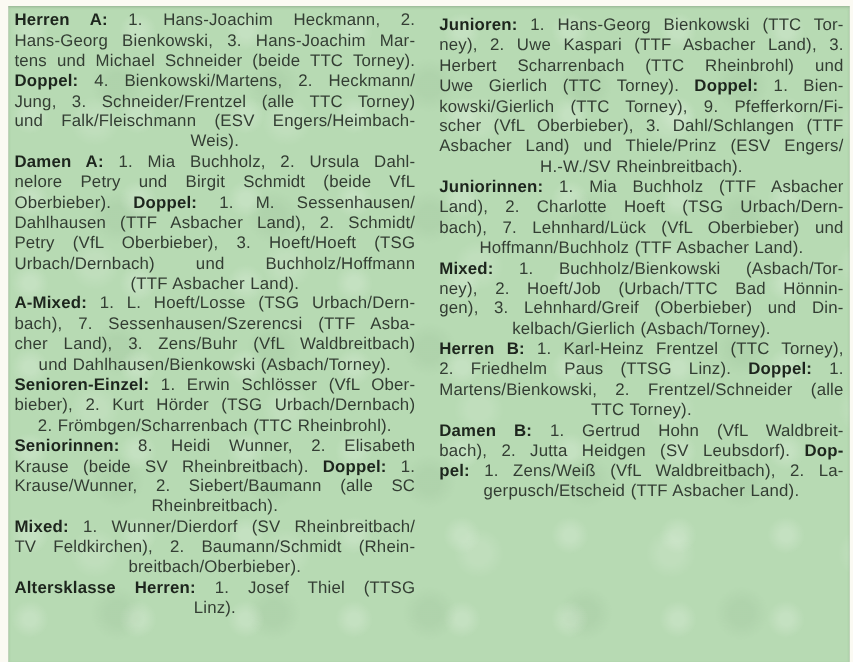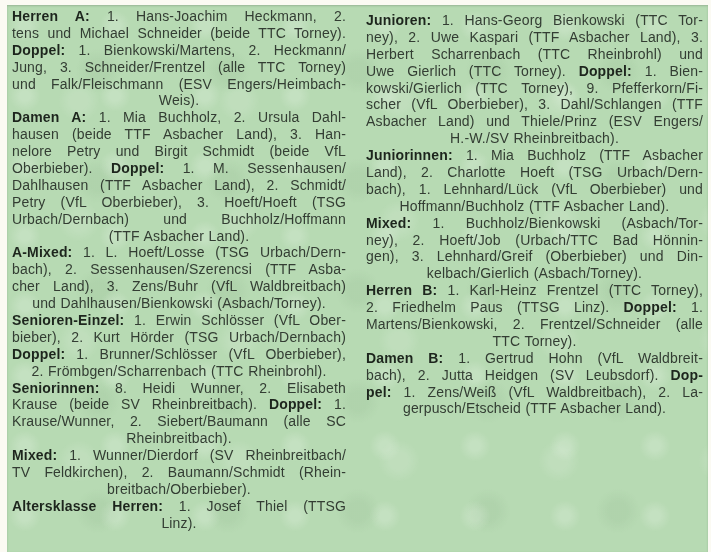--- a/index.html
+++ b/index.html
@@ -69,40 +69,39 @@
   .seg-r {
     color: #333d33;
   }
 </style>
 </head>
 <body>
 
 <div class="paper">
   <div class="col col-left">
       <div class="line j"><span class="seg-b">Herren A:</span><span class="seg-r"> 1. Hans-Joachim Heckmann, 2.</span></div>
+      <div class="line j"><span class="seg-r">Hans-Georg Bienkowski, 3. Hans-Joachim Mar-</span></div>
       <div class="line j"><span class="seg-r">tens und Michael Schneider (beide TTC Torney).</span></div>
-      <div class="line j"><span class="seg-b">Doppel:</span><span class="seg-r"> 1. Bienkowski/Martens, 2. Heckmann/</span></div>
+      <div class="line j"><span class="seg-b">Doppel:</span><span class="seg-r"> 4. Bienkowski/Martens, 2. Heckmann/</span></div>
       <div class="line j"><span class="seg-r">Jung, 3. Schneider/Frentzel (alle TTC Torney)</span></div>
       <div class="line j"><span class="seg-r">und Falk/Fleischmann (ESV Engers/Heimbach-</span></div>
       <div class="line"><span class="seg-r">Weis).</span></div>
       <div class="line j"><span class="seg-b">Damen A:</span><span class="seg-r"> 1. Mia Buchholz, 2. Ursula Dahl-</span></div>
-      <div class="line j"><span class="seg-r">hausen (beide TTF Asbacher Land), 3. Han-</span></div>
       <div class="line j"><span class="seg-r">nelore Petry und Birgit Schmidt (beide VfL</span></div>
       <div class="line j"><span class="seg-r">Oberbieber). </span><span class="seg-b">Doppel:</span><span class="seg-r"> 1. M. Sessenhausen/</span></div>
       <div class="line j"><span class="seg-r">Dahlhausen (TTF Asbacher Land), 2. Schmidt/</span></div>
       <div class="line j"><span class="seg-r">Petry (VfL Oberbieber), 3. Hoeft/Hoeft (TSG</span></div>
       <div class="line j"><span class="seg-r">Urbach/Dernbach) und Buchholz/Hoffmann</span></div>
       <div class="line"><span class="seg-r">(TTF Asbacher Land).</span></div>
       <div class="line j"><span class="seg-b">A-Mixed:</span><span class="seg-r"> 1. L. Hoeft/Losse (TSG Urbach/Dern-</span></div>
-      <div class="line j"><span class="seg-r">bach), 2. Sessenhausen/Szerencsi (TTF Asba-</span></div>
+      <div class="line j"><span class="seg-r">bach), 7. Sessenhausen/Szerencsi (TTF Asba-</span></div>
       <div class="line j"><span class="seg-r">cher Land), 3. Zens/Buhr (VfL Waldbreitbach)</span></div>
       <div class="line"><span class="seg-r">und Dahlhausen/Bienkowski (Asbach/Torney).</span></div>
       <div class="line j"><span class="seg-b">Senioren-Einzel:</span><span class="seg-r"> 1. Erwin Schlösser (VfL Ober-</span></div>
       <div class="line j"><span class="seg-r">bieber), 2. Kurt Hörder (TSG Urbach/Dernbach)</span></div>
-      <div class="line j"><span class="seg-b">Doppel:</span><span class="seg-r"> 1. Brunner/Schlösser (VfL Oberbieber),</span></div>
       <div class="line"><span class="seg-r">2. Frömbgen/Scharrenbach (TTC Rheinbrohl).</span></div>
       <div class="line j"><span class="seg-b">Seniorinnen:</span><span class="seg-r"> 8. Heidi Wunner, 2. Elisabeth</span></div>
       <div class="line j"><span class="seg-r">Krause (beide SV Rheinbreitbach). </span><span class="seg-b">Doppel:</span><span class="seg-r"> 1.</span></div>
       <div class="line j"><span class="seg-r">Krause/Wunner, 2. Siebert/Baumann (alle SC</span></div>
       <div class="line"><span class="seg-r">Rheinbreitbach).</span></div>
       <div class="line j"><span class="seg-b">Mixed:</span><span class="seg-r"> 1. Wunner/Dierdorf (SV Rheinbreitbach/</span></div>
       <div class="line j"><span class="seg-r">TV Feldkirchen), 2. Baumann/Schmidt (Rhein-</span></div>
       <div class="line"><span class="seg-r">breitbach/Oberbieber).</span></div>
       <div class="line j"><span class="seg-b">Altersklasse Herren:</span><span class="seg-r"> 1. Josef Thiel (TTSG</span></div>
       <div class="line"><span class="seg-r">Linz).</span></div>
@@ -111,21 +110,21 @@
       <div class="line j"><span class="seg-b">Junioren:</span><span class="seg-r"> 1. Hans-Georg Bienkowski (TTC Tor-</span></div>
       <div class="line j"><span class="seg-r">ney), 2. Uwe Kaspari (TTF Asbacher Land), 3.</span></div>
       <div class="line j"><span class="seg-r">Herbert Scharrenbach (TTC Rheinbrohl) und</span></div>
       <div class="line j"><span class="seg-r">Uwe Gierlich (TTC Torney). </span><span class="seg-b">Doppel:</span><span class="seg-r"> 1. Bien-</span></div>
       <div class="line j"><span class="seg-r">kowski/Gierlich (TTC Torney), 9. Pfefferkorn/Fi-</span></div>
       <div class="line j"><span class="seg-r">scher (VfL Oberbieber), 3. Dahl/Schlangen (TTF</span></div>
       <div class="line j"><span class="seg-r">Asbacher Land) und Thiele/Prinz (ESV Engers/</span></div>
       <div class="line"><span class="seg-r">H.-W./SV Rheinbreitbach).</span></div>
       <div class="line j"><span class="seg-b">Juniorinnen:</span><span class="seg-r"> 1. Mia Buchholz (TTF Asbacher</span></div>
       <div class="line j"><span class="seg-r">Land), 2. Charlotte Hoeft (TSG Urbach/Dern-</span></div>
-      <div class="line j"><span class="seg-r">bach), 1. Lehnhard/Lück (VfL Oberbieber) und</span></div>
+      <div class="line j"><span class="seg-r">bach), 7. Lehnhard/Lück (VfL Oberbieber) und</span></div>
       <div class="line"><span class="seg-r">Hoffmann/Buchholz (TTF Asbacher Land).</span></div>
       <div class="line j"><span class="seg-b">Mixed:</span><span class="seg-r"> 1. Buchholz/Bienkowski (Asbach/Tor-</span></div>
       <div class="line j"><span class="seg-r">ney), 2. Hoeft/Job (Urbach/TTC Bad Hönnin-</span></div>
       <div class="line j"><span class="seg-r">gen), 3. Lehnhard/Greif (Oberbieber) und Din-</span></div>
       <div class="line"><span class="seg-r">kelbach/Gierlich (Asbach/Torney).</span></div>
       <div class="line j"><span class="seg-b">Herren B:</span><span class="seg-r"> 1. Karl-Heinz Frentzel (TTC Torney),</span></div>
       <div class="line j"><span class="seg-r">2. Friedhelm Paus (TTSG Linz). </span><span class="seg-b">Doppel:</span><span class="seg-r"> 1.</span></div>
       <div class="line j"><span class="seg-r">Martens/Bienkowski, 2. Frentzel/Schneider (alle</span></div>
       <div class="line"><span class="seg-r">TTC Torney).</span></div>
       <div class="line j"><span class="seg-b">Damen B:</span><span class="seg-r"> 1. Gertrud Hohn (VfL Waldbreit-</span></div>

